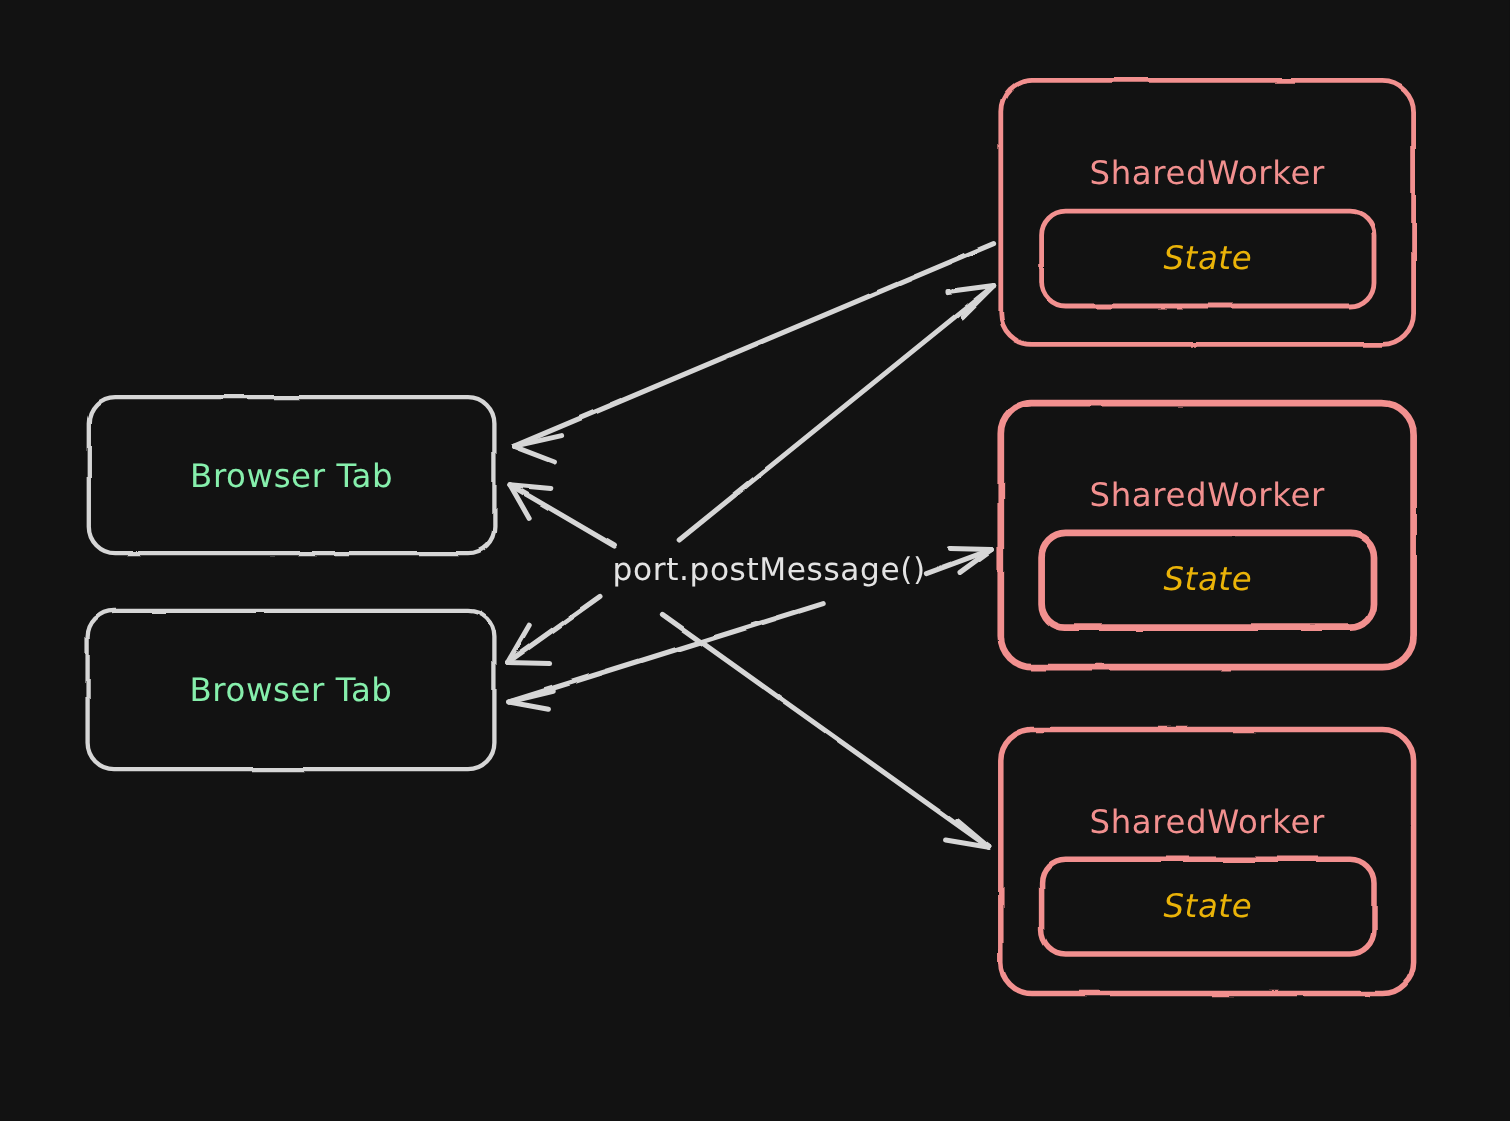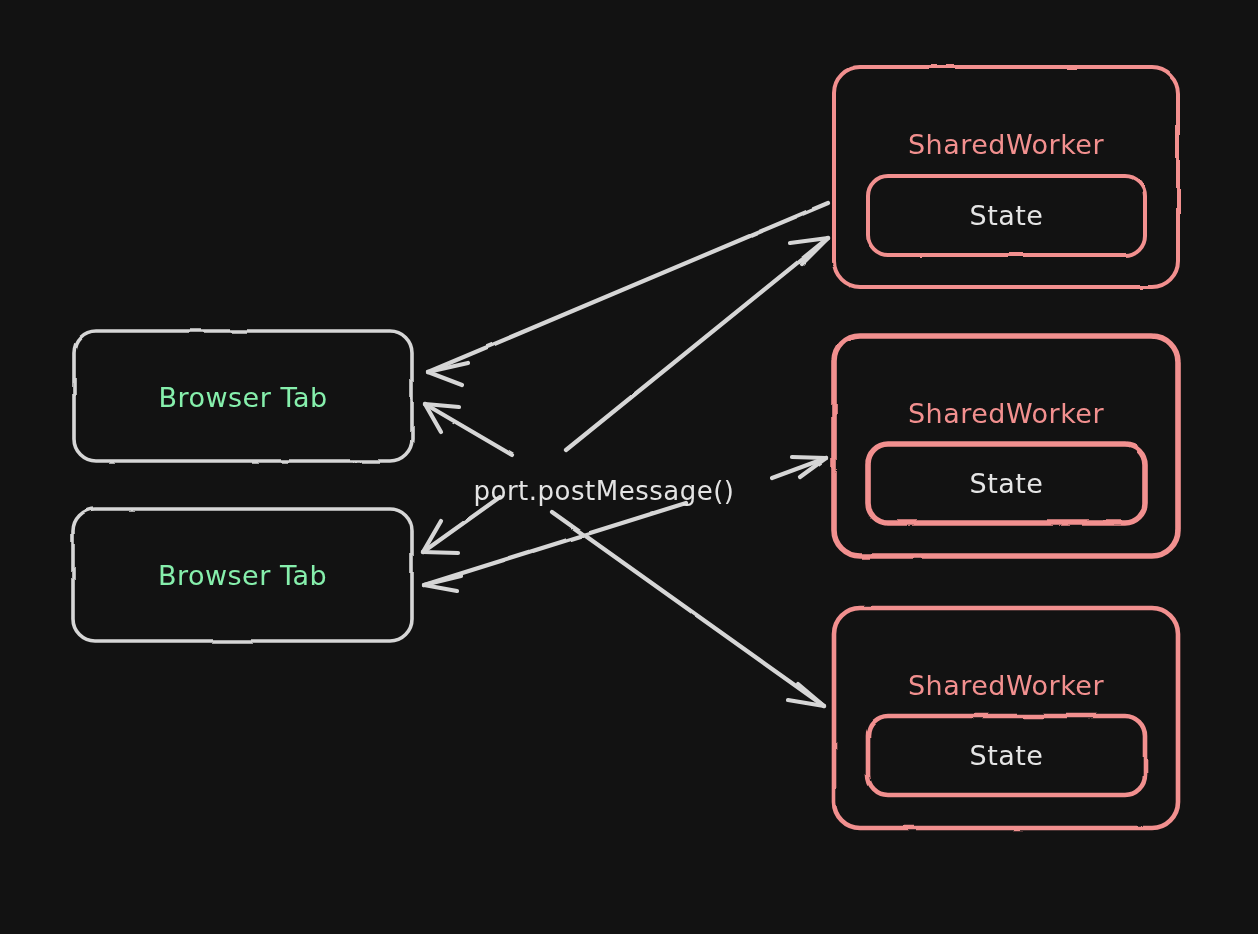--- a/index.html
+++ b/index.html
@@ -31,22 +31,23 @@
     pointer-events: none;
     font-family: "DejaVu Sans", sans-serif;
     letter-spacing: 0.5px;
   }
   .label-worker {
     color: #f2908f;
     font-size: 27px;
     margin-top: 24px;
   }
   .label-state {
-    color: #e5e5e5;
+    color: #eab308;
     font-size: 27px;
+    font-style: italic;
   }
   .label-tab {
     color: #86efac;
     font-size: 27px;
   }
   .label-edge {
     color: #e3e3e3;
     font-size: 26px;
   }
 </style>
@@ -136,15 +137,15 @@
   <div class="node-label label-worker" style="left:834px; top:374px; width:344px;">SharedWorker</div>
   <div class="node-label label-state" style="left:868px; top:468px; width:277px;">State</div>
 
   <div class="node-label label-worker" style="left:834px; top:646px; width:344px;">SharedWorker</div>
   <div class="node-label label-state" style="left:868px; top:740px; width:277px;">State</div>
 
   <div class="node-label label-tab" style="left:74px; top:382px; width:338px;">Browser Tab</div>
 
   <div class="node-label label-tab" style="left:73px; top:560px; width:339px;">Browser Tab</div>
 
-  <div class="node-label label-edge" style="left:404px; top:460px; width:400px;margin-top:16px;">port.postMessage()</div>
+  <div class="node-label label-edge" style="left:441px; top:460px; width:400px;">port.postMessage()</div>
 
 </div>
 
 </body></html>

